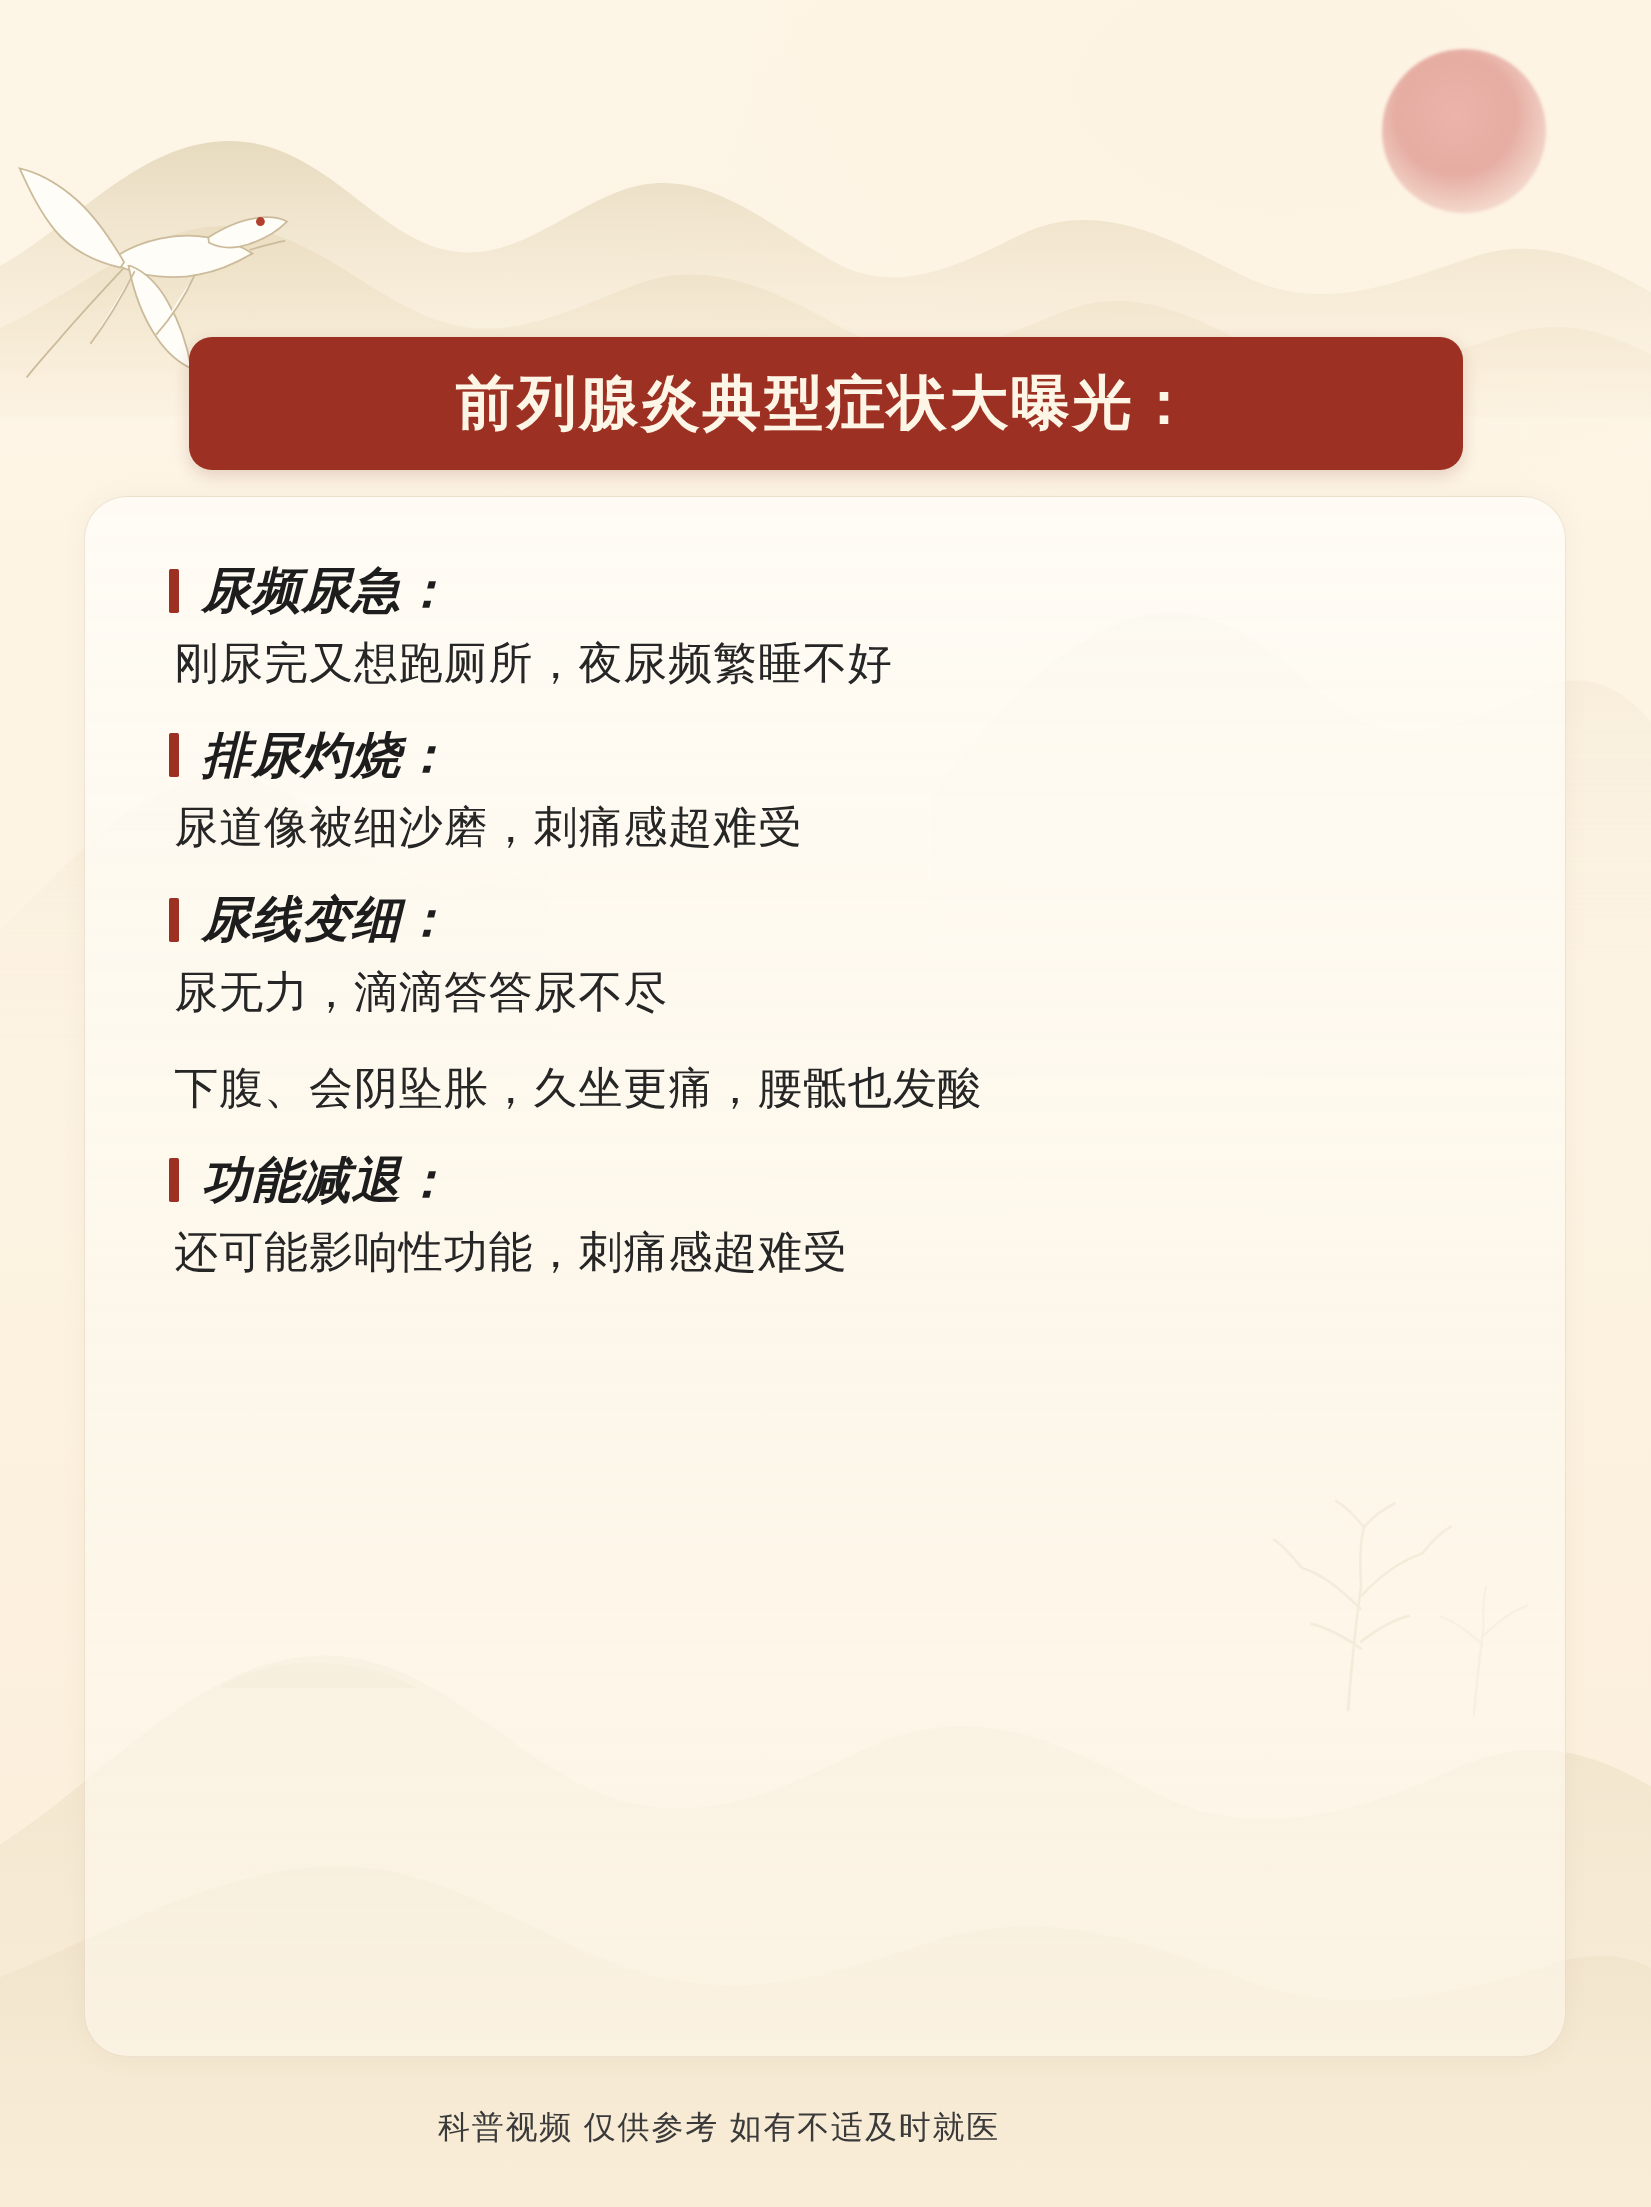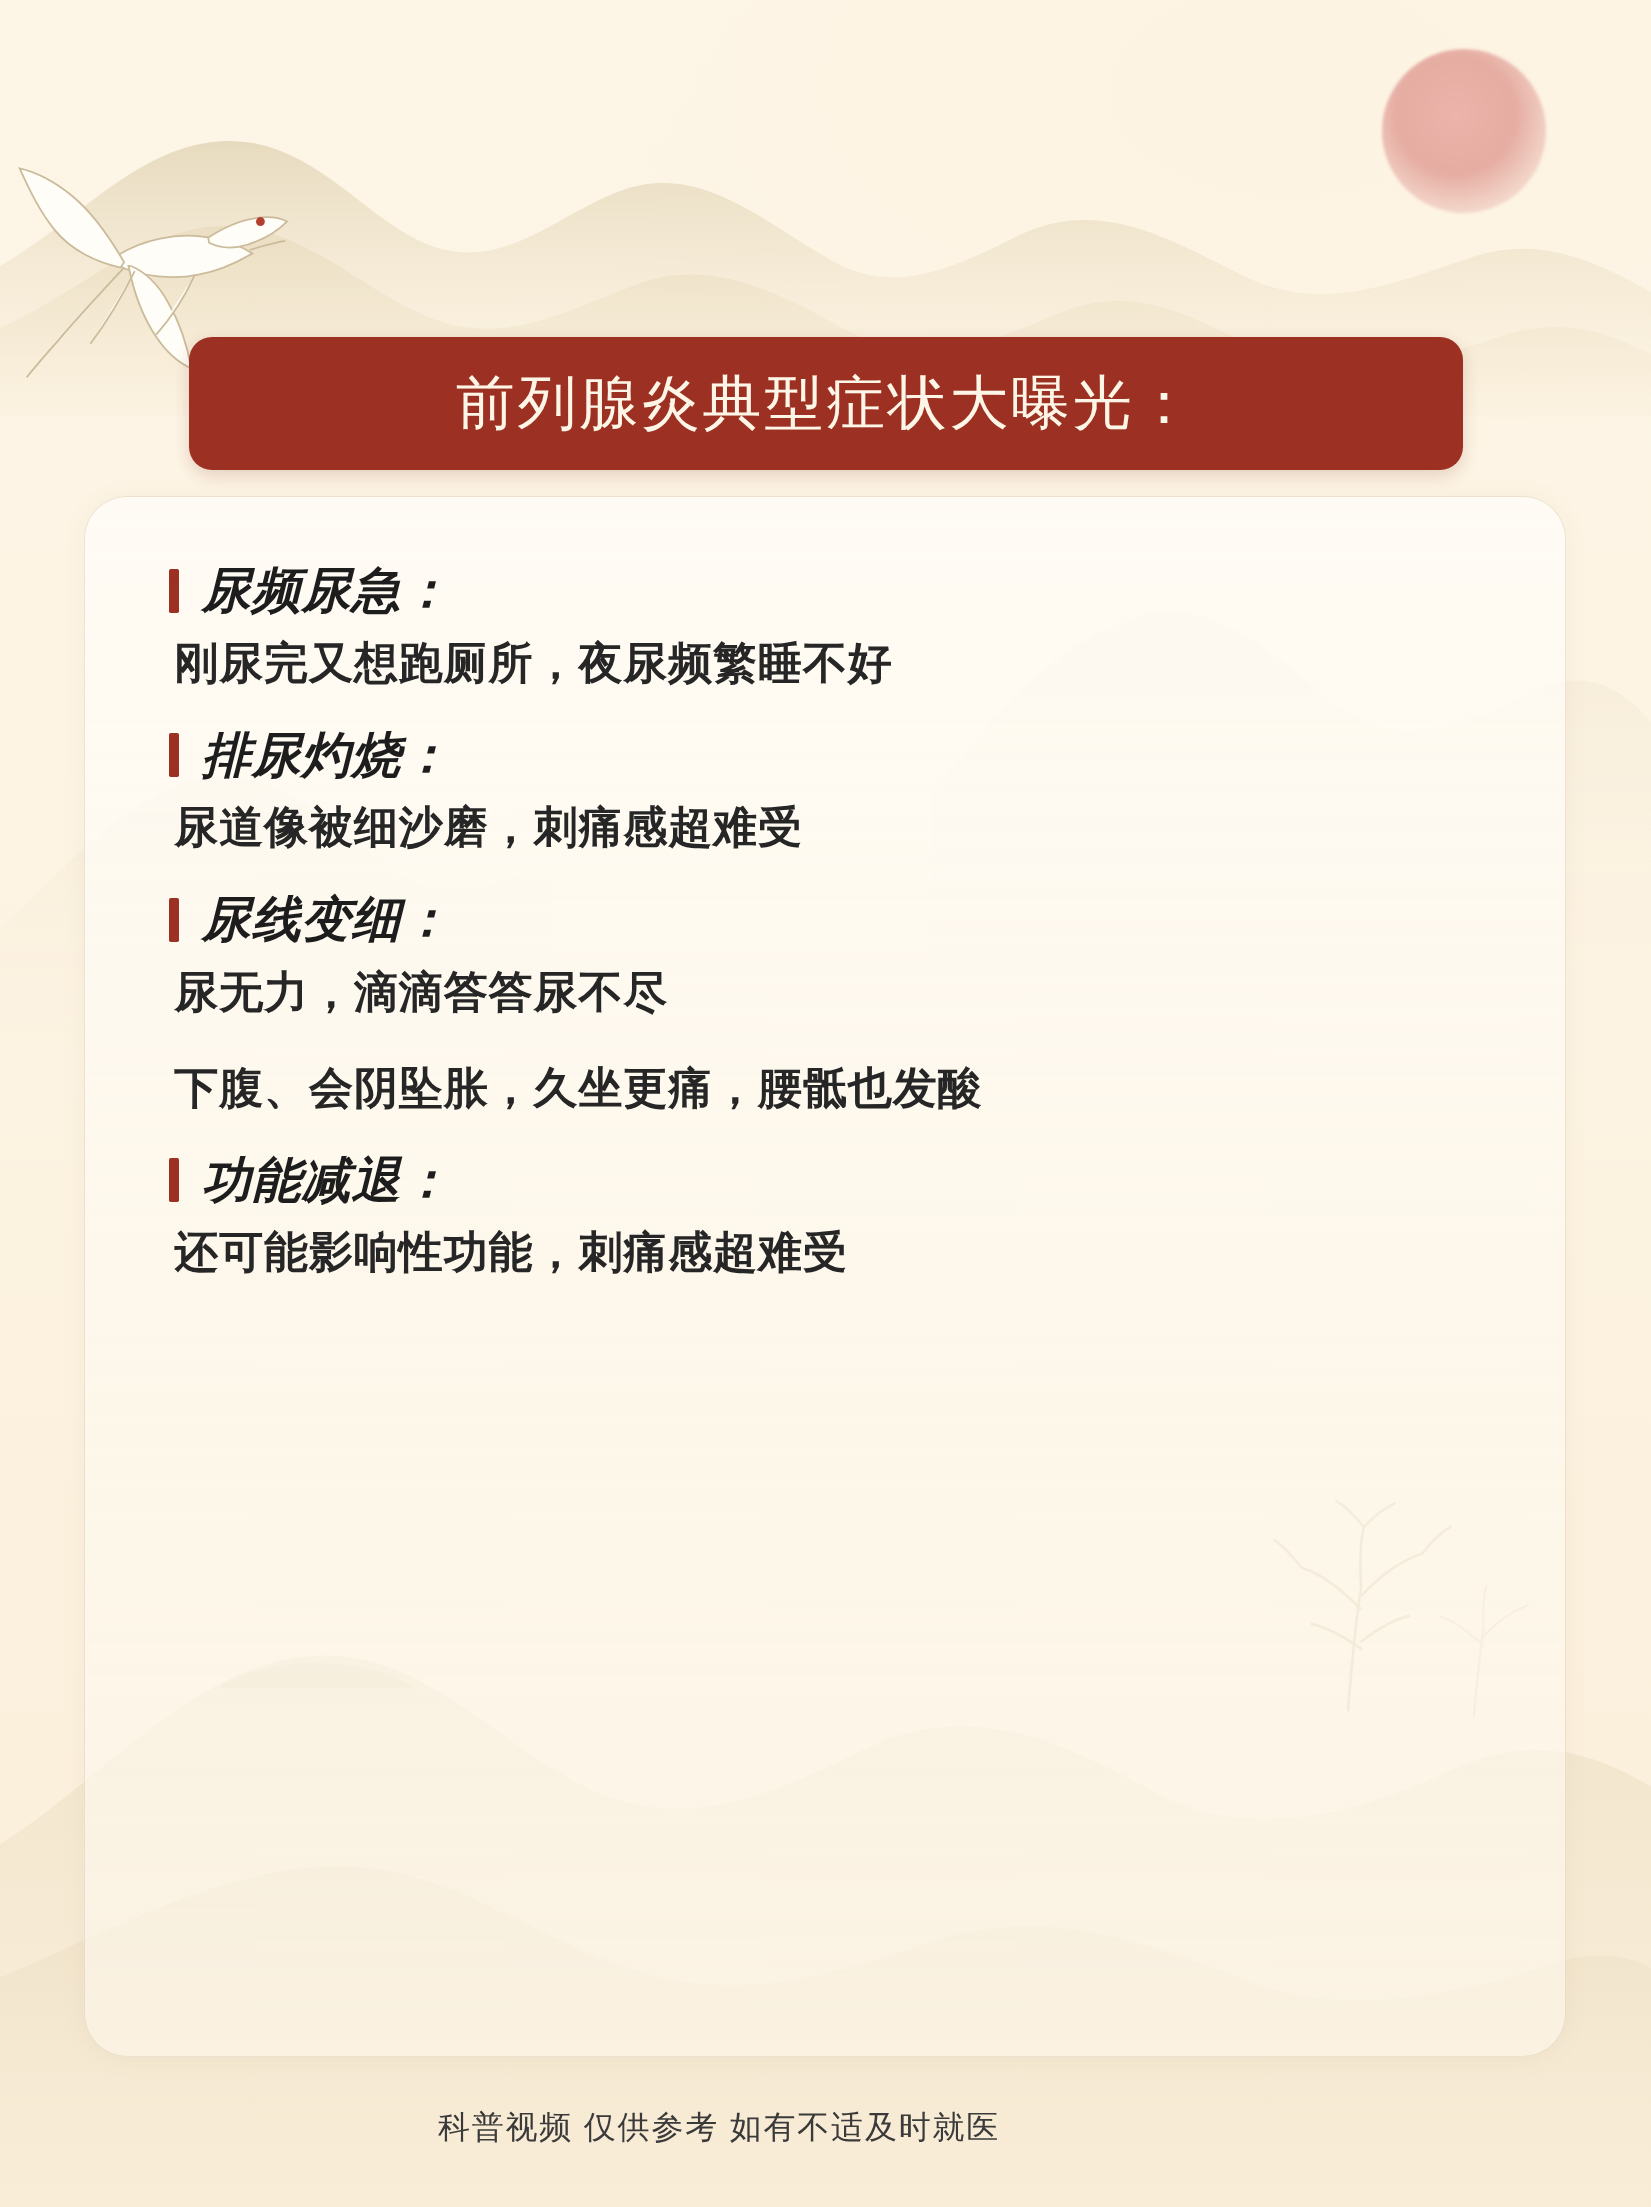--- a/index.html
+++ b/index.html
@@ -54,21 +54,21 @@
     background: #9c3123;
     border-radius: 23px;
     box-shadow: 0 5.3px 16px rgba(120,45,30,0.18);
     display: flex;
     align-items: center;
     justify-content: center;
   }
   .title-text {
     color: #fdf5e6;
     font-size: 59px;
-    font-weight: normal;
+    font-weight: bold;
     letter-spacing: 2.7px;
     font-family: "DejaVu Serif", "Liberation Serif", serif;
     white-space: nowrap;
   }
 
   
   .card {
     position: absolute;
     left: 84px;
     top: 496px;
@@ -107,21 +107,20 @@
     line-height: 1;
     white-space: nowrap;
   }
   .item-desc {
     font-size: 44px;
     color: #262626;
     letter-spacing: 0.9px;
     line-height: 1.25;
     padding-left: 5.3px;
     white-space: nowrap;
-    font-weight: bold;
   }
 
   
   .footer {
     position: absolute;
     left: 0;
     top: 2106px;
     width: 1438px;
     text-align: center;
     font-size: 32px;

